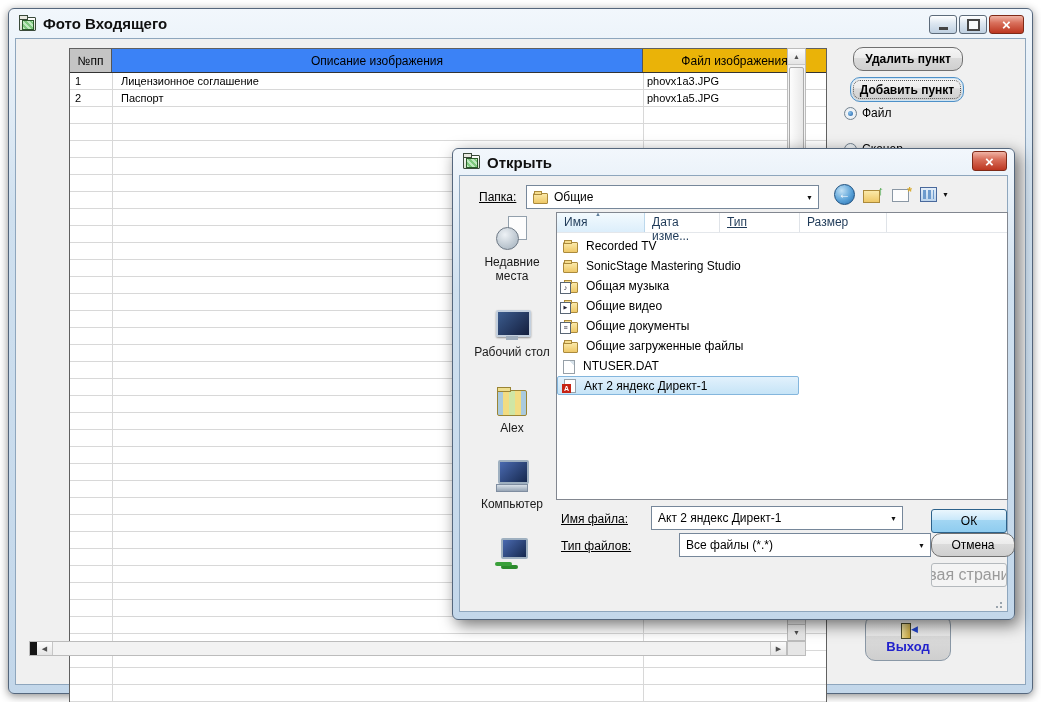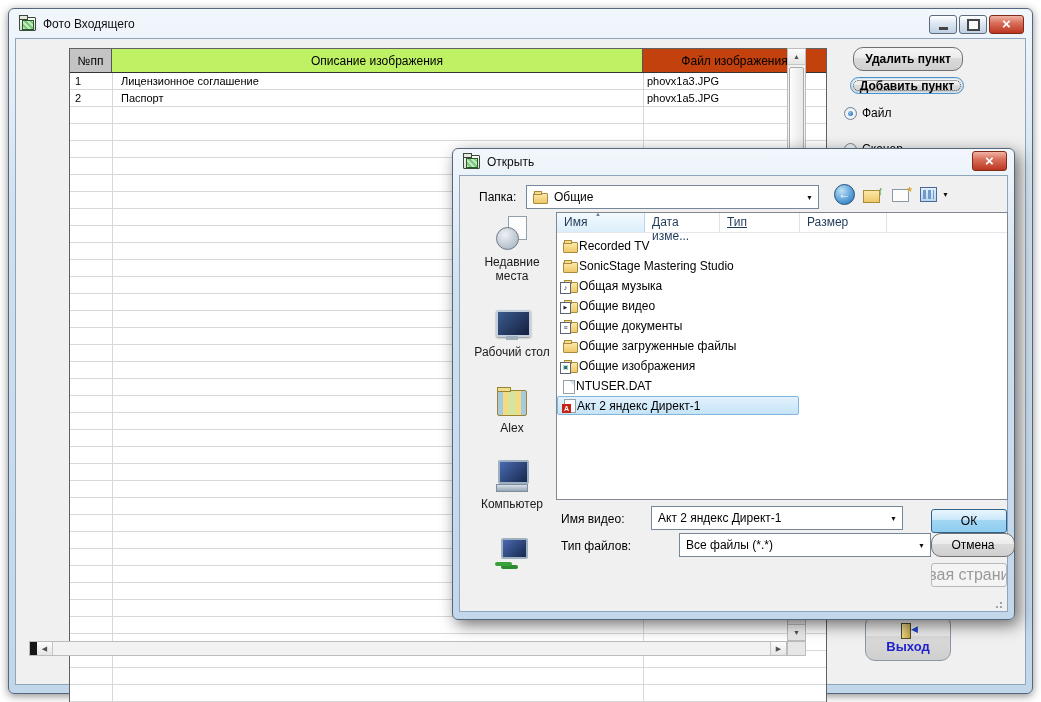--- a/index.html
+++ b/index.html
@@ -1,42 +1,42 @@
 <!DOCTYPE html>
 <html><head>
 <meta charset="utf-8">
 <style>
   * { margin:0; padding:0; box-sizing:border-box; }
   body { font-family:"Liberation Sans","DejaVu Sans",sans-serif; background:#fff; }
   #stage { position:relative; width:1041px; height:702px; background:#fff; overflow:hidden; }
 
   
   .window { position:absolute; background:linear-gradient(#f2f7fc,#cfe0ef 30%,#c3d7ea); border:1px solid #55677d; border-radius:6px; box-shadow:0 2px 9px rgba(0,0,0,.45); }
-  .titlebar { position:absolute; top:0; left:0; right:0; height:29px; display:flex; align-items:center; padding-left:10px; gap:7px; font-size:12px; color:#101010; }
+  .titlebar { position:absolute; top:0; left:0; right:0; height:29px; display:flex; align-items:center; padding-left:10px; gap:7px; font-size:15px; color:#101010;font-weight:bold; }
   .client { position:absolute; left:6px; right:6px; top:29px; bottom:8px; background:#f0f0f0; border:1px solid #8ea6bd; }
   .cap-btns { position:absolute; right:8px; top:6px; display:flex; }
   .cap-btn { width:28px; height:19px; margin-left:2px; border:1px solid #5d6b7a; border-radius:3px; background:linear-gradient(#ffffff,#dce6f0 45%,#bfd0e1); display:flex; align-items:center; justify-content:center; color:#333; }
   .cap-btn.close { width:35px; background:linear-gradient(#f0b4a6,#d9705c 40%,#bc3620); border-color:#7e2a18; color:#fff; }
   .minimize-icon::after { content:""; display:block; width:9px; height:3px; background:#444; margin-top:8px; }
   .restore-icon::after { content:""; display:block; width:9px; height:8px; border:2px solid #444; background:#f8fafc; }
   .close-icon::after { content:"×"; font-size:15px; font-weight:bold; line-height:14px; }
 
   
   .photo-folder-icon { position:relative; width:17px; height:14px; display:inline-block; background:linear-gradient(#fefefe,#d8e0d0); border:1px solid #3a4a3a; border-radius:1px; }
   .photo-folder-icon::before { content:""; position:absolute; left:-1px; top:-3px; width:7px; height:3px; background:#e8e8e0; border:1px solid #3a4a3a; }
   .photo-folder-icon::after { content:""; position:absolute; left:2px; top:2px; width:10px; height:8px; border:1px solid #2a5a2a; background:repeating-linear-gradient(45deg,#bfe8bf 0 2px,#7ec87e 2px 4px); }
 
   
   .grid { position:absolute; left:13px; top:9px; width:777px; height:608px; }
   .grid-inner { position:absolute; left:0; top:0; width:758px; height:672px; border:1px solid #606060; background:#fff;margin-left:40px; }
   .g-head { display:flex; height:24px; border-bottom:1px solid #333; }
   .g-head .h { border-right:1px solid #555; display:flex; align-items:center; justify-content:center; font-size:12px; color:#000; }
   .h-num { width:42px; background:#c4c4c4; }
-  .h-desc { width:531px; background:#bef264; }
-  .h-file { flex:1; background:#c2410c; border-right:none !important; }
+  .h-desc { width:531px; background:#3b82f6; }
+  .h-file { flex:1; background:#eab308; border-right:none !important; }
   .g-body { position:absolute; left:0; right:0; top:24px; bottom:0; overflow:hidden;
     background:repeating-linear-gradient(to bottom,#ffffff 0 16px,#d8d8d8 16px 17px); }
   .g-body::before, .g-body::after { content:""; position:absolute; top:0; bottom:0; width:1px; background:#d8d8d8; }
   .g-body::before { left:42px; } .g-body::after { left:573px; }
   .t-row { position:relative; display:flex; height:17px; font-size:11px; line-height:16px; color:#000; }
   .t-row .c-num { width:42px; padding-left:5px; }
   .t-row .c-desc { width:531px; padding-left:9px; }
   .t-row .c-file { flex:1; padding-left:4px; }
 
   
@@ -47,40 +47,40 @@
   .vthumb { position:absolute; left:1px; top:18px; width:15px; height:86px; background:linear-gradient(to right,#fdfdfd,#e8e8e8); border:1px solid #ababab; border-radius:2px; }
   .hscroll { position:absolute; left:0; bottom:0; width:758px; height:15px; background:#f2f2f2; border:1px solid #bcbcbc; display:flex; }
   .hthumb { width:7px; background:#161616; }
   .hscroll .sb-left { width:16px; border-right:1px solid #c6c6c6; }
   .hscroll .sb-right { width:16px; border-left:1px solid #c6c6c6; margin-left:auto; }
   .sb-corner { position:absolute; right:0; bottom:0; width:19px; height:15px; background:#e6e6e6; border:1px solid #bcbcbc; }
 
   
   .btn { border:1px solid #707070; border-radius:10px; background:linear-gradient(#f5f5f5,#ebebeb 45%,#dbdbdb 46%,#cfcfcf); font-size:12px; color:#000; display:flex; align-items:center; justify-content:center; }
   .btn-delete { position:absolute; left:837px; top:8px; width:110px; height:24px; font-weight:bold; }
-  .btn-add { position:absolute; left:834px; top:38px; width:114px; height:17px; font-weight:bold; border-color:#4d90c8; outline:1px dotted #555; outline-offset:-4px; box-shadow:0 0 0 1px #cfe4f3 inset; }
+  .btn-add { position:absolute; left:834px; top:38px; width:114px; height:25px; font-weight:bold; border-color:#4d90c8; outline:1px dotted #555; outline-offset:-4px; box-shadow:0 0 0 1px #cfe4f3 inset; }
   .radio-group { position:absolute; left:828px; top:67px; display:flex; gap:22px; font-size:12px; color:#000;flex-direction:column; }
   .radio { display:flex; align-items:center; }
   .radio-circle { width:13px; height:13px; border-radius:50%; border:1px solid #73828f; background:radial-gradient(#ffffff,#dde6ed); margin-right:5px; position:relative; }
   .radio-circle.checked::after { content:""; position:absolute; left:3px; top:3px; width:5px; height:5px; border-radius:50%; background:radial-gradient(circle at 35% 35%,#8cc4ee,#1d5fa6); }
 
   .exit-btn { position:absolute; left:849px; top:576px; width:86px; height:46px; flex-direction:column; gap:1px; border-color:#8a98a6; }
   .exit-label { color:#2222cc; font-weight:bold; font-size:13px; }
   .door-exit-icon { position:relative; width:18px; height:15px; }
   .door-exit-icon::before { content:""; position:absolute; left:2px; top:0; width:8px; height:14px; background:linear-gradient(100deg,#f2e6a8,#c7a438); border:1px solid #4a4a2a; }
   .door-exit-icon::after { content:"◀"; position:absolute; right:-1px; top:1px; font-size:9px; color:#2244cc; }
 
   
   .dialog { z-index:20; box-shadow:4px 5px 16px rgba(0,0,0,.55); }
   .dialog .titlebar { height:26px; }
   .dialog .client { top:26px; bottom:7px; }
   .dialog .cap-btns { top:2px; right:7px; }
   .dialog .cap-btn.close { height:20px; }
 
-  .lbl { position:absolute; font-size:12px; color:#000; }
+  .lbl { position:absolute; font-size:12px; color:#000;text-decoration:underline; }
   .combo { position:absolute; background:#fff; border:1px solid #76879a; font-size:12px; display:flex; align-items:center; padding:0 20px 0 6px; color:#000; }
   .combo .arrow { position:absolute; right:5px; font-size:7px; color:#111; }
   .combo .mini-folder { margin-right:6px; }
 
   
   .folder-icon, .folder-music-icon, .folder-video-icon, .folder-docs-icon, .folder-image-icon, .mini-folder {
     position:relative; width:15px; height:11px; display:inline-block; flex:none;
     background:linear-gradient(#fbe9a9,#eec867); border:1px solid #ab8a3c; border-radius:1px; margin-top:2px; }
   .folder-icon::before, .folder-music-icon::before, .folder-video-icon::before, .folder-docs-icon::before, .folder-image-icon::before, .mini-folder::before {
     content:""; position:absolute; left:0px; top:-3px; width:6px; height:2px; background:#f6dd8d; border:1px solid #ab8a3c; }
@@ -133,21 +133,21 @@
 
   
   .file-list { position:absolute; left:96px; top:36px; width:452px; height:288px; background:#fff; border:1px solid #828790; overflow:hidden; }
   .fl-head { display:flex; height:20px; border-bottom:1px solid #e4e7eb; font-size:12px; color:#1f3a58; }
   .fl-head .hc { padding:2px 0 0 7px; border-right:1px solid #dfe3e8; }
   .hc-name { width:88px; background:linear-gradient(#f3fafe,#dceefb); position:relative; border-right:1px solid #bcd8ec !important; }
   .hc-date { width:75px; } .hc-type { width:80px;text-decoration:underline; } .hc-size { width:87px; } .hc-fill { flex:1; border-right:none !important; }
   .sort-asc-icon { position:absolute; top:-2px; left:38px; font-size:6px; color:#5f7d9a; }
   .fl-body { padding-top:3px; }
   .f-row { display:flex; align-items:center; height:20px; padding-left:6px; font-size:12px; color:#000; }
-  .f-row .f-name { margin-left:1px; white-space:nowrap; }
+  .f-row .f-name { margin-left:8px; white-space:nowrap; }
   .f-row.selected { width:242px; background:linear-gradient(#e2f1fc,#c6e4f7); border:1px solid #84b6dd; border-radius:2px; height:19px; }
 
   
   .ok-btn { position:absolute; left:471px; top:333px; width:76px; height:24px; border:1px solid #2c628b; border-radius:3px; background:linear-gradient(#eaf6fd,#c9e8fa 45%,#a2d6f3 46%,#8fccef); font-size:12px; display:flex; align-items:center; justify-content:center; }
   .cancel-btn { position:absolute; left:471px; top:357px; width:84px; height:24px; }
   .extra-btn { position:absolute; left:471px; top:387px; width:76px; height:24px; border:1px solid #b4b9bd; border-radius:3px; background:#f4f4f4; color:#9a9a9a; font-size:16px; display:flex; align-items:center; justify-content:center; overflow:hidden; white-space:nowrap; }
   .resize-grip { position:absolute; right:4px; bottom:2px; width:10px; height:10px;
     background-image:radial-gradient(#9aa4ad 1px,transparent 1.2px); background-size:4px 4px; background-position:bottom right;
     clip-path:polygon(100% 0,100% 100%,0 100%); }
 </style>
@@ -317,35 +317,31 @@
           </div>
             <div class="f-row">
             <span class="folder-docs-icon"></span>
             <span class="f-name">Общие документы</span>
           </div>
             <div class="f-row">
             <span class="folder-icon"></span>
             <span class="f-name">Общие загруженные файлы</span>
           </div>
             <div class="f-row">
-            <span class="folder-image-icon"></span>
-            <span class="f-name">Общие изображения</span>
-          </div>
-            <div class="f-row">
             <span class="file-icon"></span>
             <span class="f-name">NTUSER.DAT</span>
           </div>
             <div class="f-row selected">
             <span class="pdf-icon"></span>
             <span class="f-name">Акт 2 яндекс Директ-1</span>
           </div>
         </div>
       </div>
 
-      <div class="lbl" style="left:101px; top:336px;">Имя видео:</div>
+      <div class="lbl" style="left:101px; top:336px;">Имя файла:</div>
       <div class="combo" style="left:191px; top:330px; width:252px; height:24px;">
         <span>Акт 2 яндекс Директ-1</span>
         <span class="arrow">▼</span>
       </div>
       <div class="lbl" style="left:101px; top:363px;">Тип файлов:</div>
       <div class="combo" style="left:191px; top:357px; width:252px; height:24px;margin-left:28px;">
         <span>Все файлы (*.*)</span>
         <span class="arrow">▼</span>
       </div>
 

